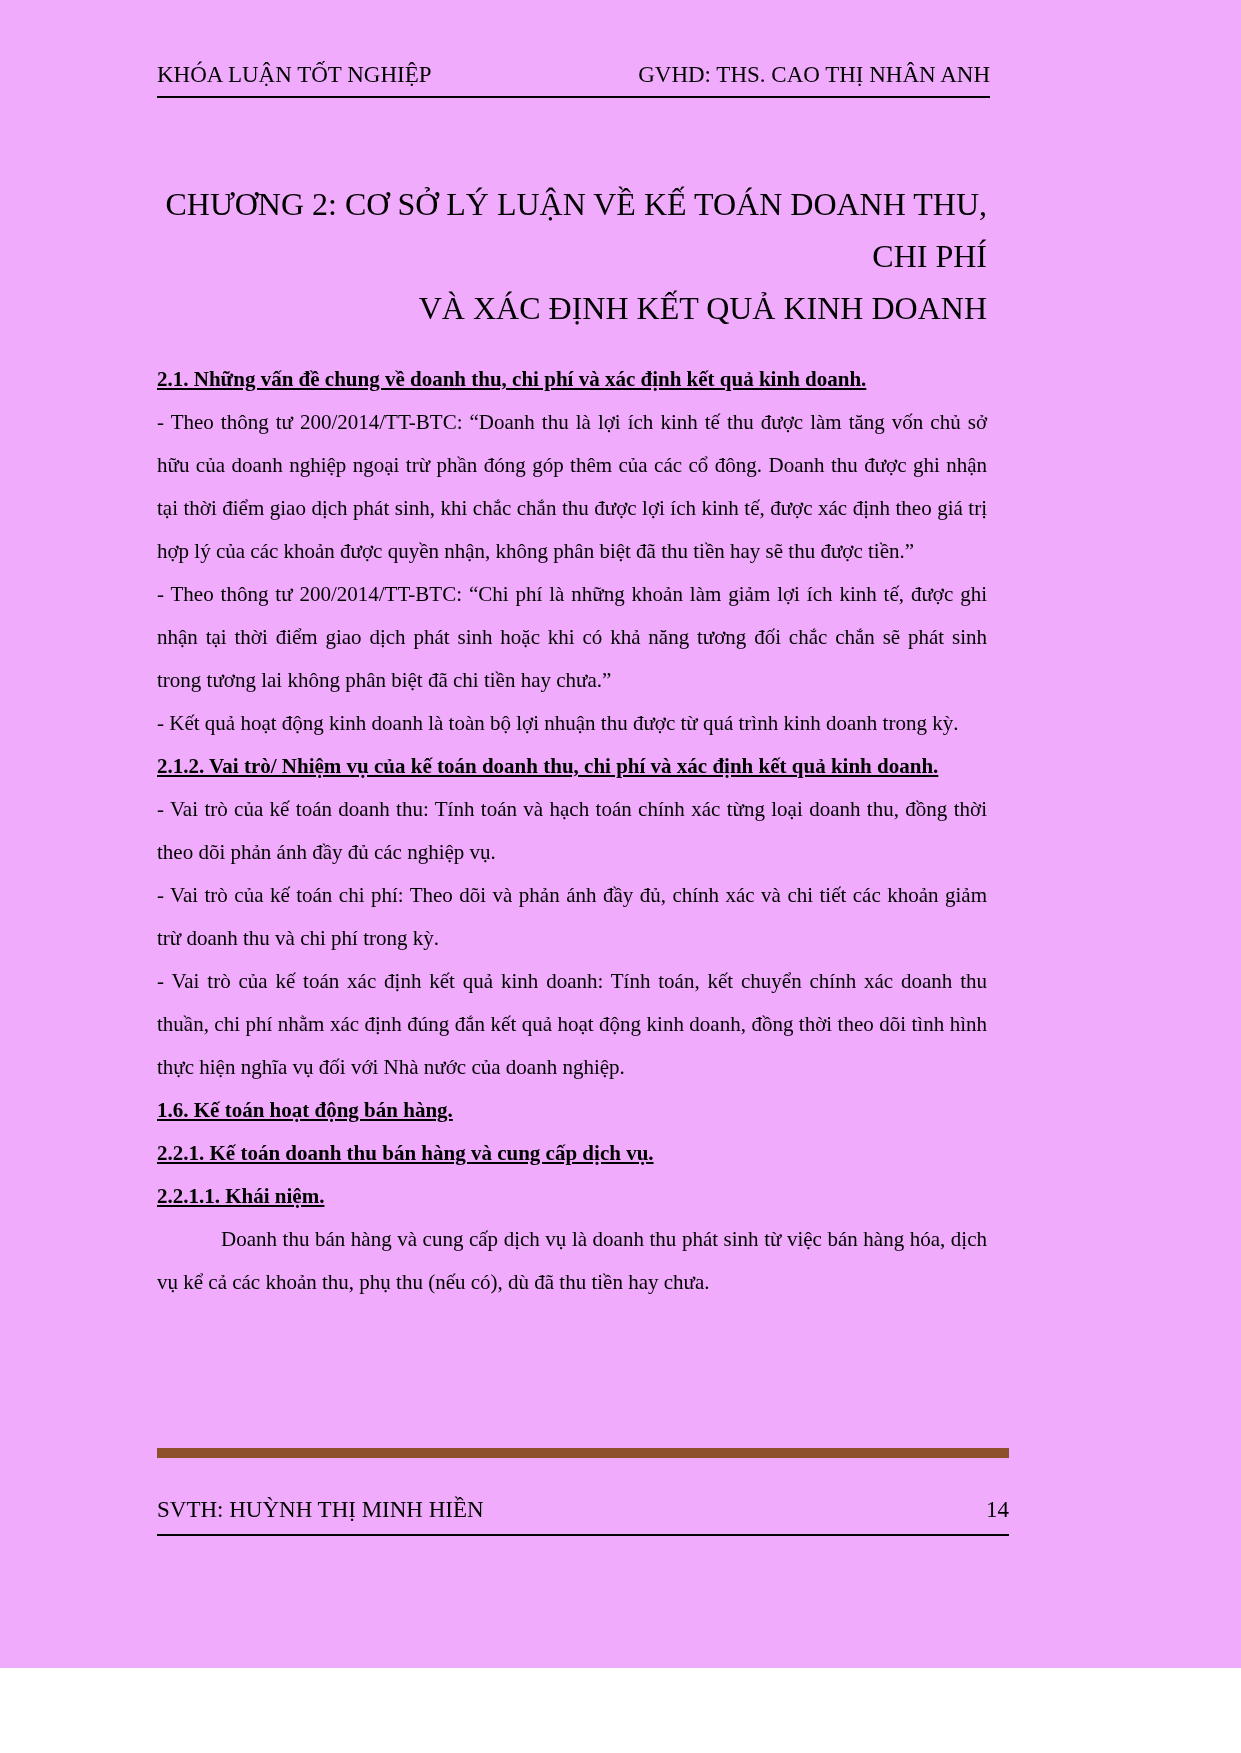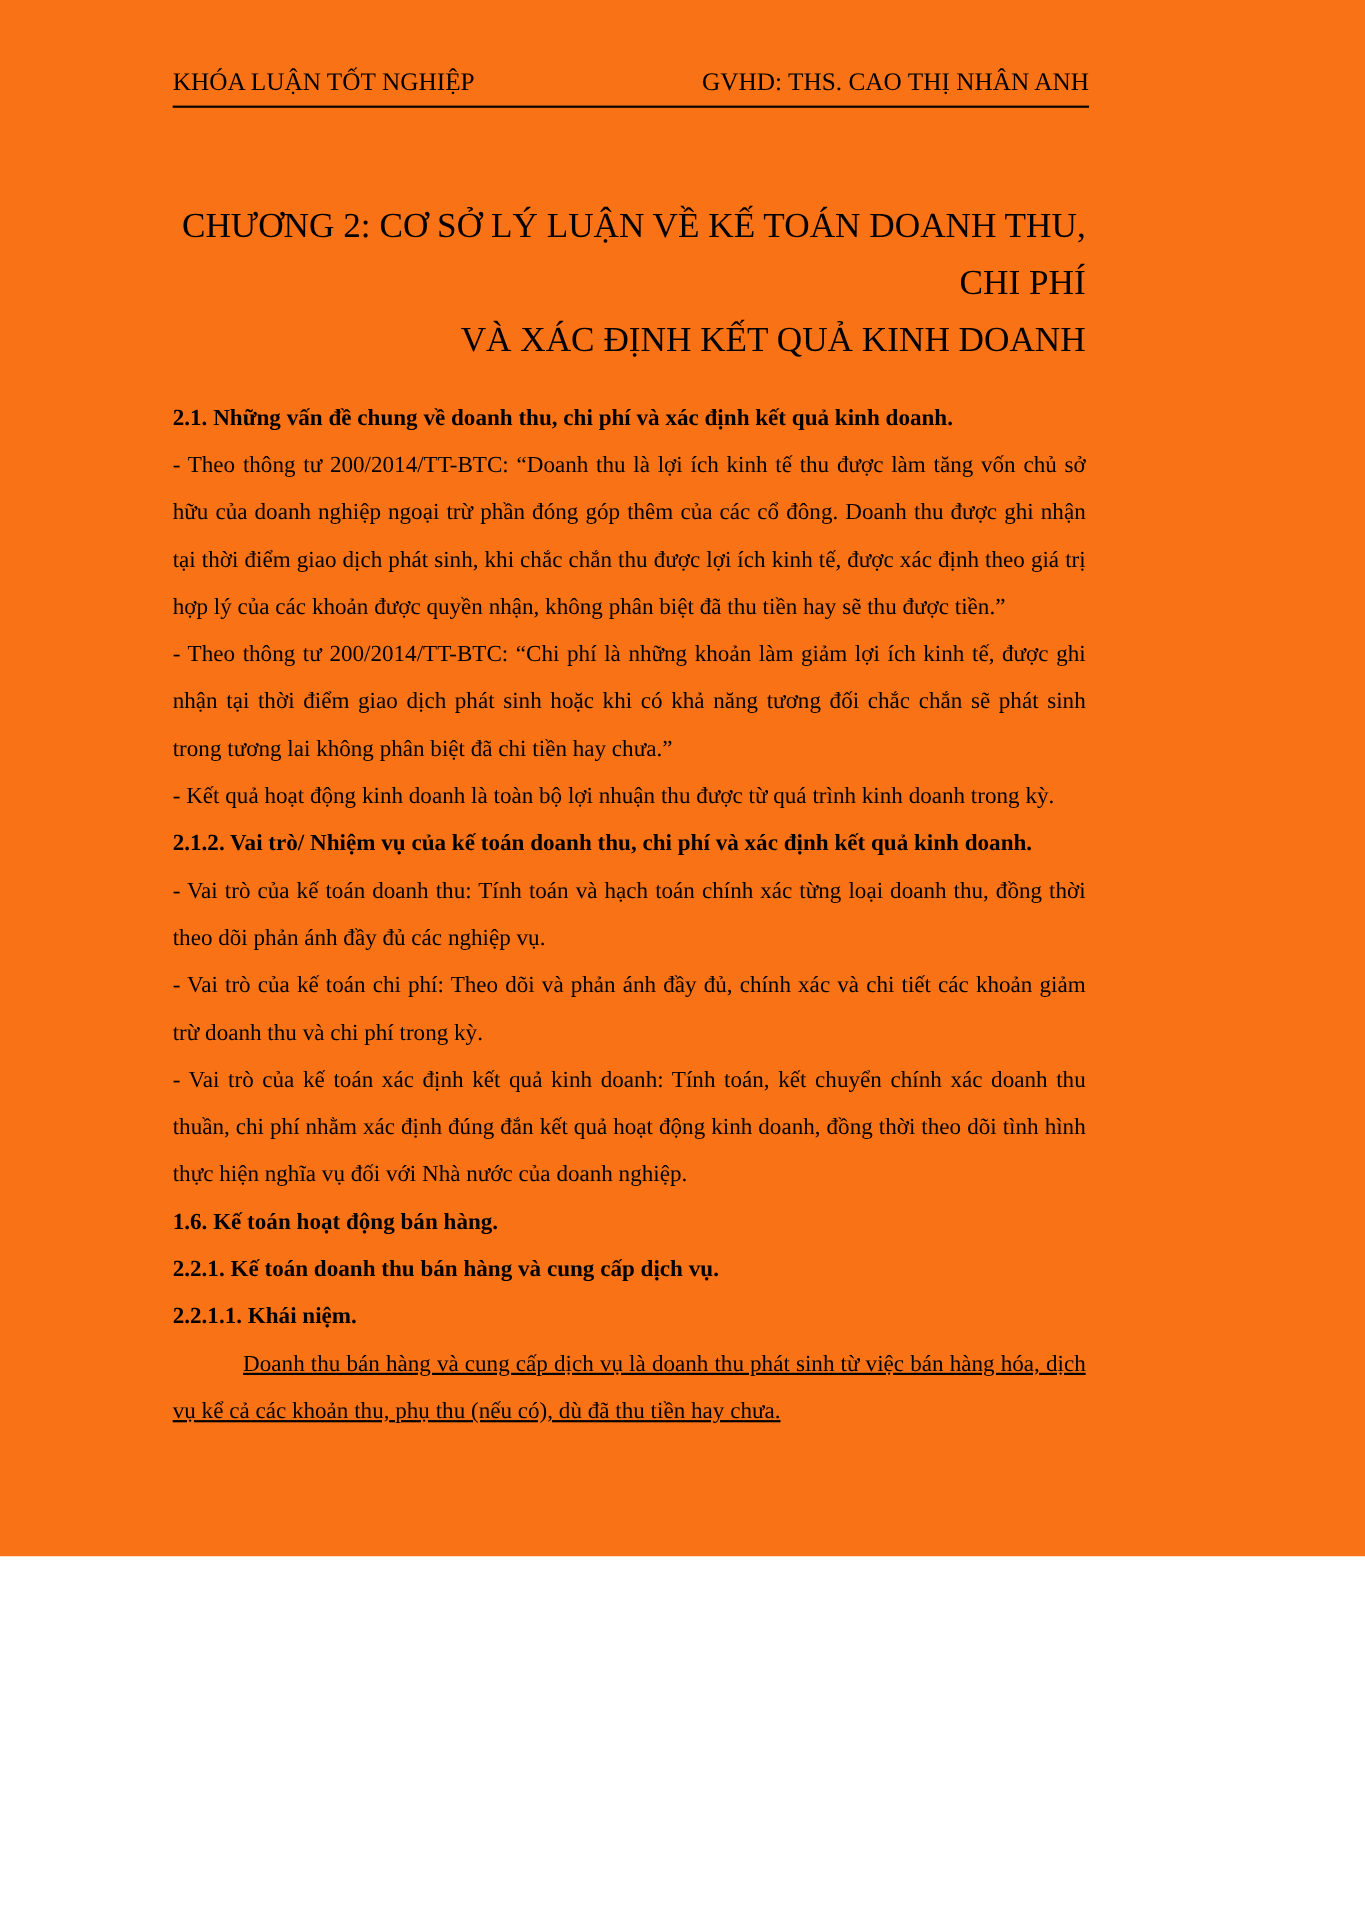--- a/index.html
+++ b/index.html
@@ -1,21 +1,21 @@
 <!DOCTYPE html>
 <html><head>
 <meta charset="utf-8">
 <style>
   * { margin: 0; padding: 0; box-sizing: border-box; }
   html, body { background: #ffffff; }
   .page {
     position: relative;
     width: 1241px;
-    height: 1415px;
-    background: #f97316;
+    height: 1668px;
+    background: #f0abfc;
     color: #000000;
     font-family: "Liberation Serif", "DejaVu Serif", serif;
     overflow: hidden;
   }
   .header {
     position: absolute;
     top: 62px;
     left: 157px;
     width: 833px;
     display: flex;
@@ -35,22 +35,22 @@
     text-align: justify;
   }
   .title {
     text-align: right;
     font-weight: normal;
     font-size: 32px;
     line-height: 52px;
     margin-bottom: 24px;
   }
   .main p.block { margin: 0; }
-  .main p.h { font-weight: bold; }
-  .main p.indent { text-indent: 64px; text-decoration: underline; }
+  .main p.h { font-weight: bold; text-decoration: underline; }
+  .main p.indent { text-indent: 64px; }
   .footer {
     position: absolute;
     left: 157px;
     top: 1448px;
     width: 852px;
   }
   .footer-bar {
     height: 10px;
     background: #8E4F2B;
     margin-bottom: 16px;

